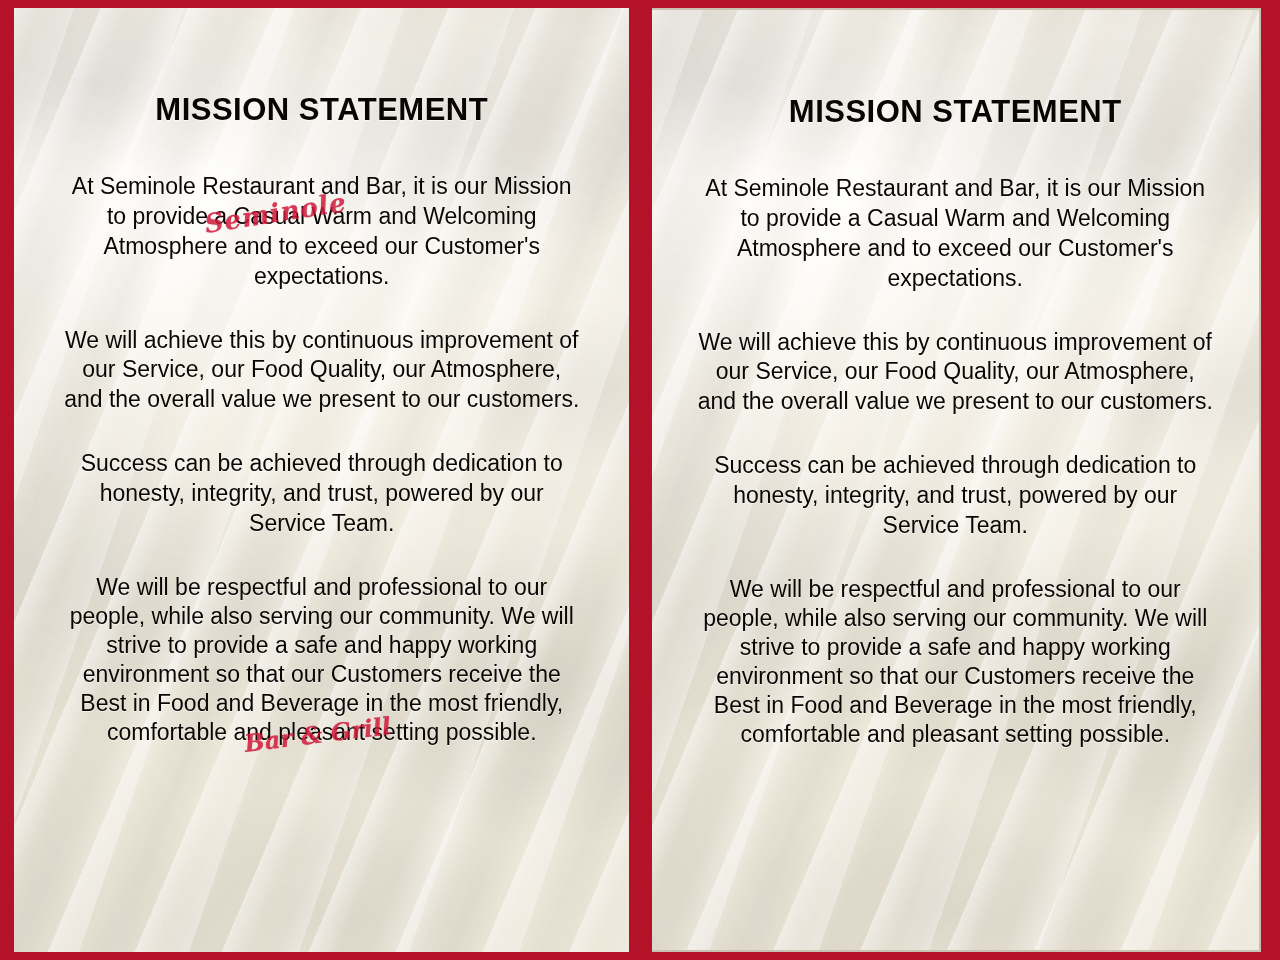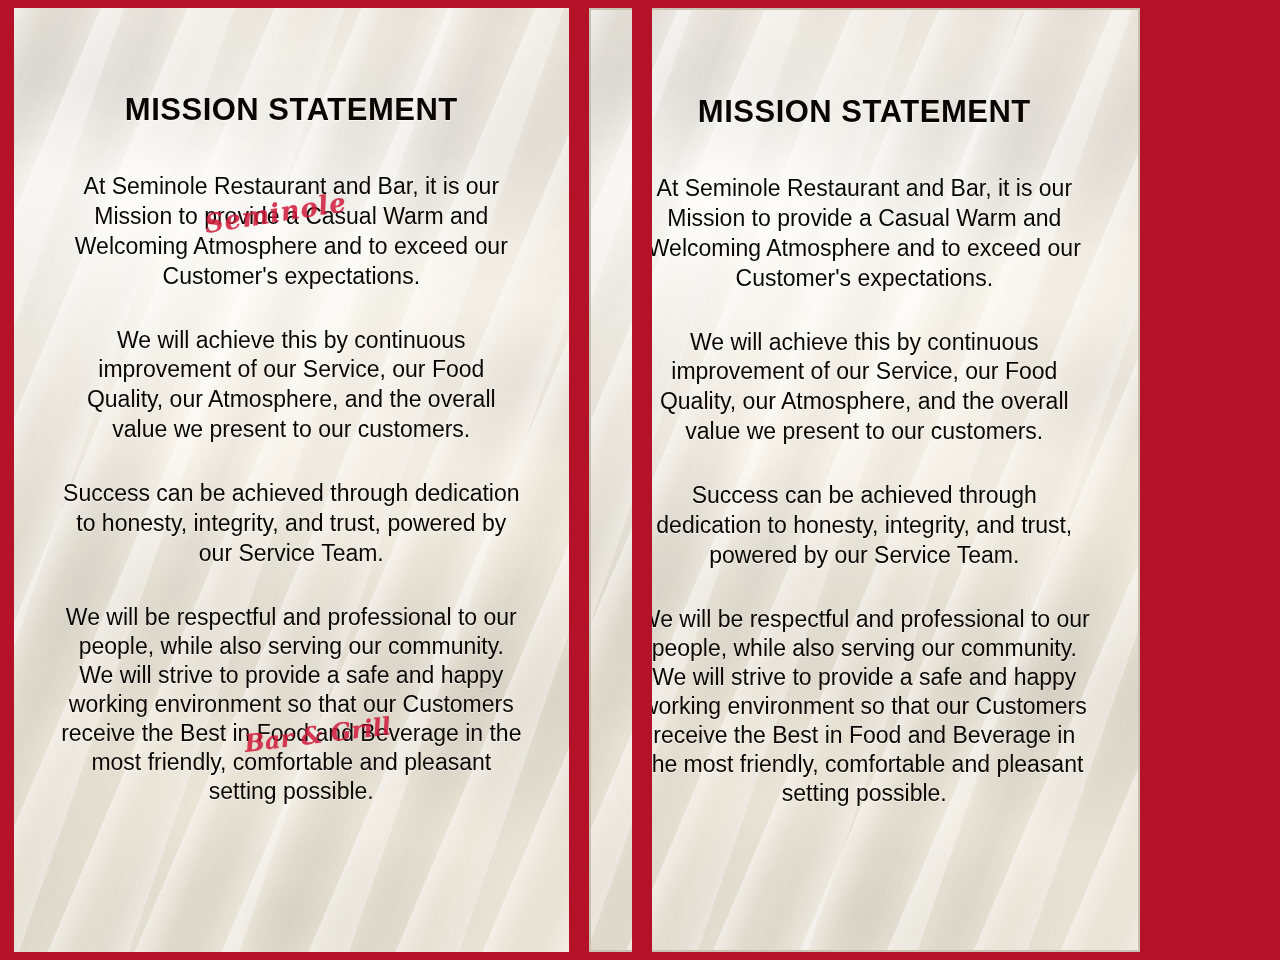--- a/index.html
+++ b/index.html
@@ -7,21 +7,21 @@
     padding: 0;
     width: 1280px;
     height: 960px;
     overflow: hidden;
     background: #b31228;
     font-family: "Liberation Sans", sans-serif;
   }
 
   .page {
     position: relative;
-    width: 1140px;
+    width: 1261px;
     height: 960px;
     background: #b31228;
     display: flex;
     flex-direction: row;
     box-sizing: border-box;
   }
   .frame-edge-top {
     position: absolute;
     left: 0; top: 0;
     width: 1280px; height: 8px;

